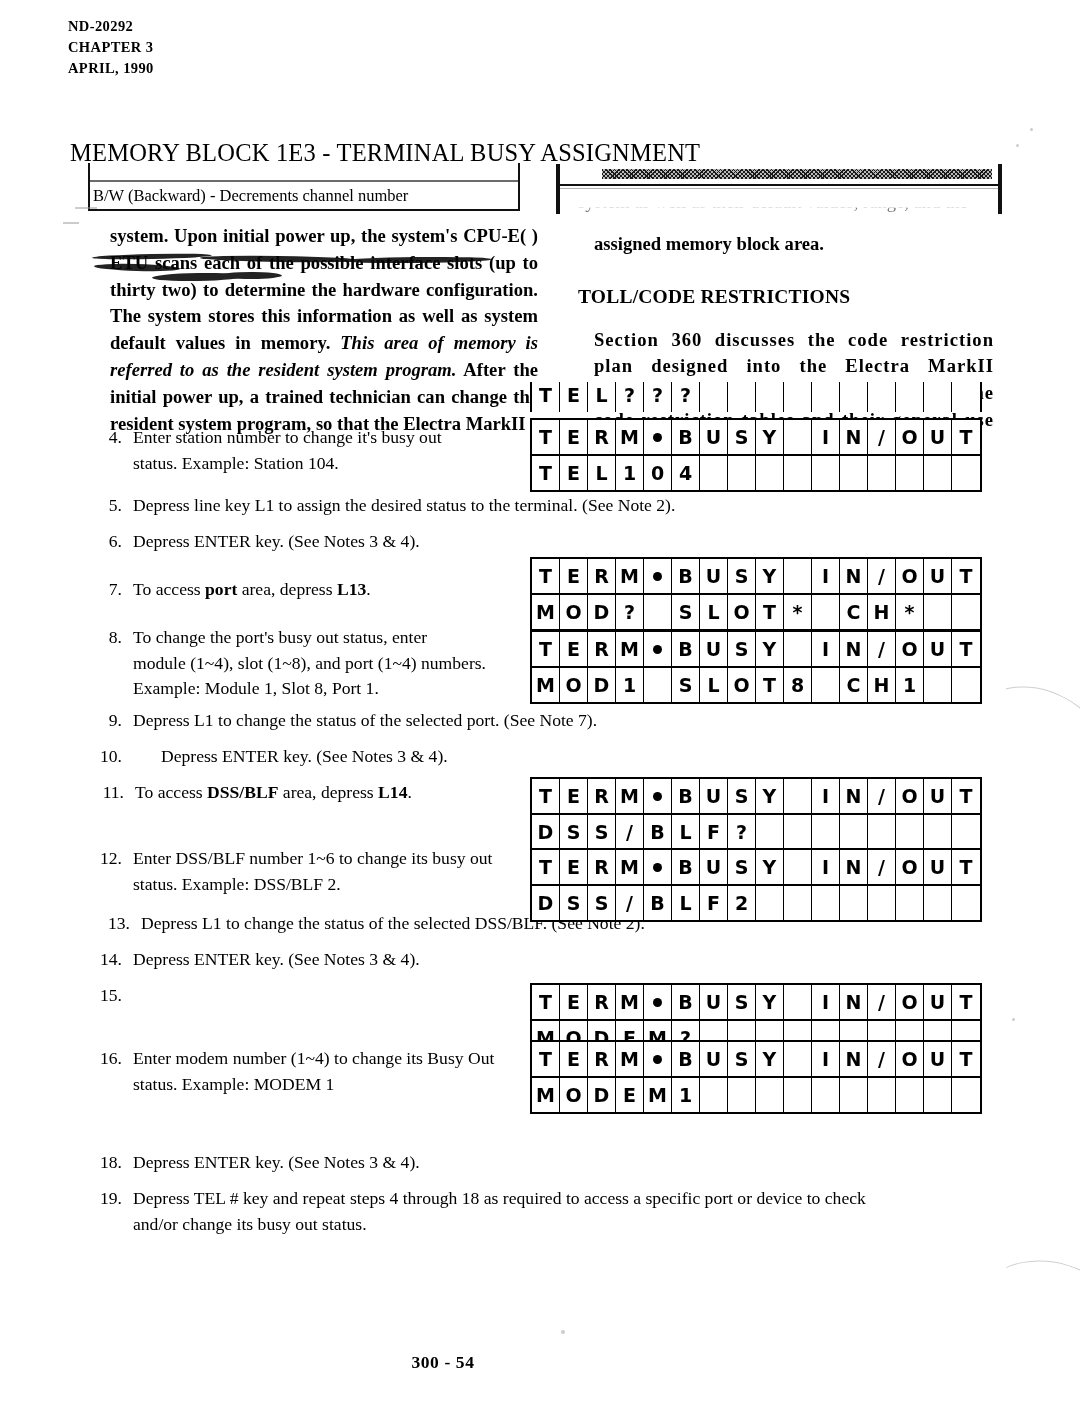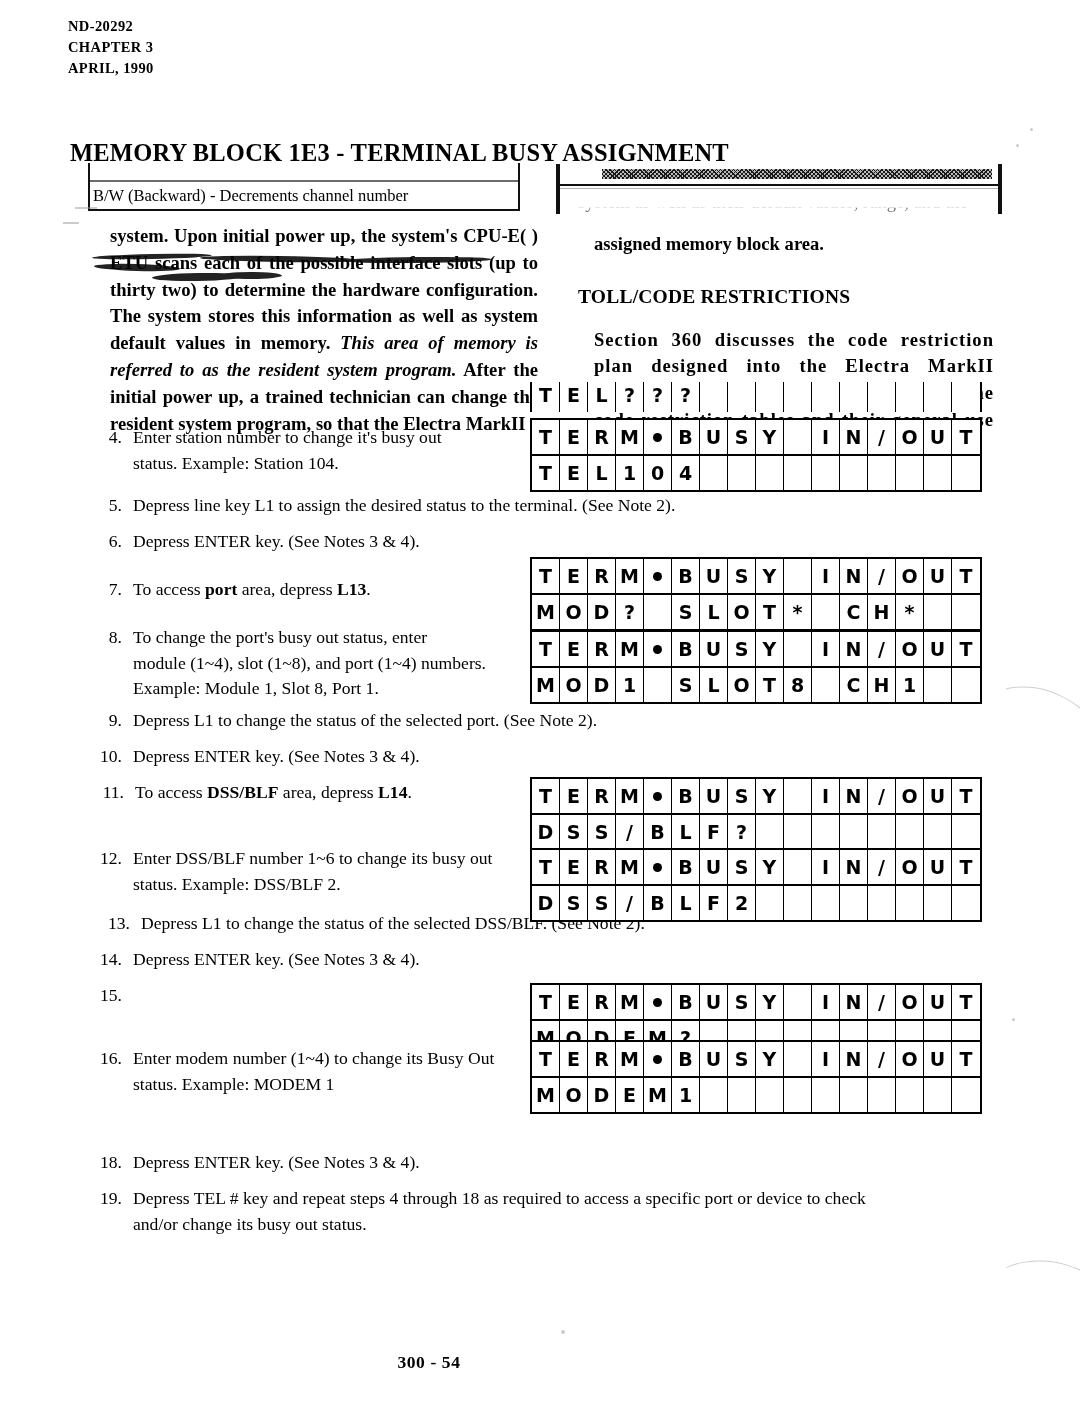--- a/index.html
+++ b/index.html
@@ -15,41 +15,42 @@
     font-family: "Liberation Serif", "DejaVu Serif", serif;
     color: #000;
     overflow: hidden;
   }
 
   .page {
     position: absolute;
     inset: 0;
     width: 858px;
     height: 1405px;
+    padding-left: 28px;
   }
 
   
   .doc-header {
     position: absolute;
     left: 68px;
     top: 16px;
     font-family: "Liberation Serif", "DejaVu Serif", serif;
     font-weight: bold;
     font-size: 14.5px;
     letter-spacing: 0.4px;
     line-height: 21px;
   }
   .doc-header div { white-space: nowrap; }
 
   
   .section-title {
     position: absolute;
     left: 70px;
     top: 139px;
-    font-weight: bold;
+    font-weight: normal;
     font-size: 24.5px;
     letter-spacing: 0.2px;
     white-space: nowrap;
   }
 
   
   .ghost-box-left {
     position: absolute;
     left: 88px;
     top: 163px;
@@ -352,24 +353,24 @@
     <div class="num">8.</div>
     <div class="body">
       <div>To  change  the  port's  busy  out  status,  enter</div>
       <div>module (1~4), slot (1~8), and port (1~4) numbers.</div>
       <div>Example:   Module 1, Slot 8, Port 1.</div>
     </div>
   </div>
 
   <div class="step" style="left:88px; top:708px; width:700px;">
     <div class="num">9.</div>
-    <div class="body">Depress L1 to change the status of the selected port.  (See Note 2).</div>
-  </div>
-
-  <div class="step" style="left:88px; top:744px; width:700px;">
+    <div class="body">Depress L1 to change the status of the selected port.  (See Note 7).</div>
+  </div>
+
+  <div class="step" style="left:88px; top:744px; width:700px;gap:28px;">
     <div class="num">10.</div>
     <div class="body">Depress ENTER key.  (See Notes 3 &amp; 4).</div>
   </div>
 
   <div class="step" style="left:90px; top:780px; width:440px;">
     <div class="num">11.</div>
     <div class="body">
       To access <b>DSS/BLF</b> area, depress <b>L14</b>.
     </div>
   </div>

